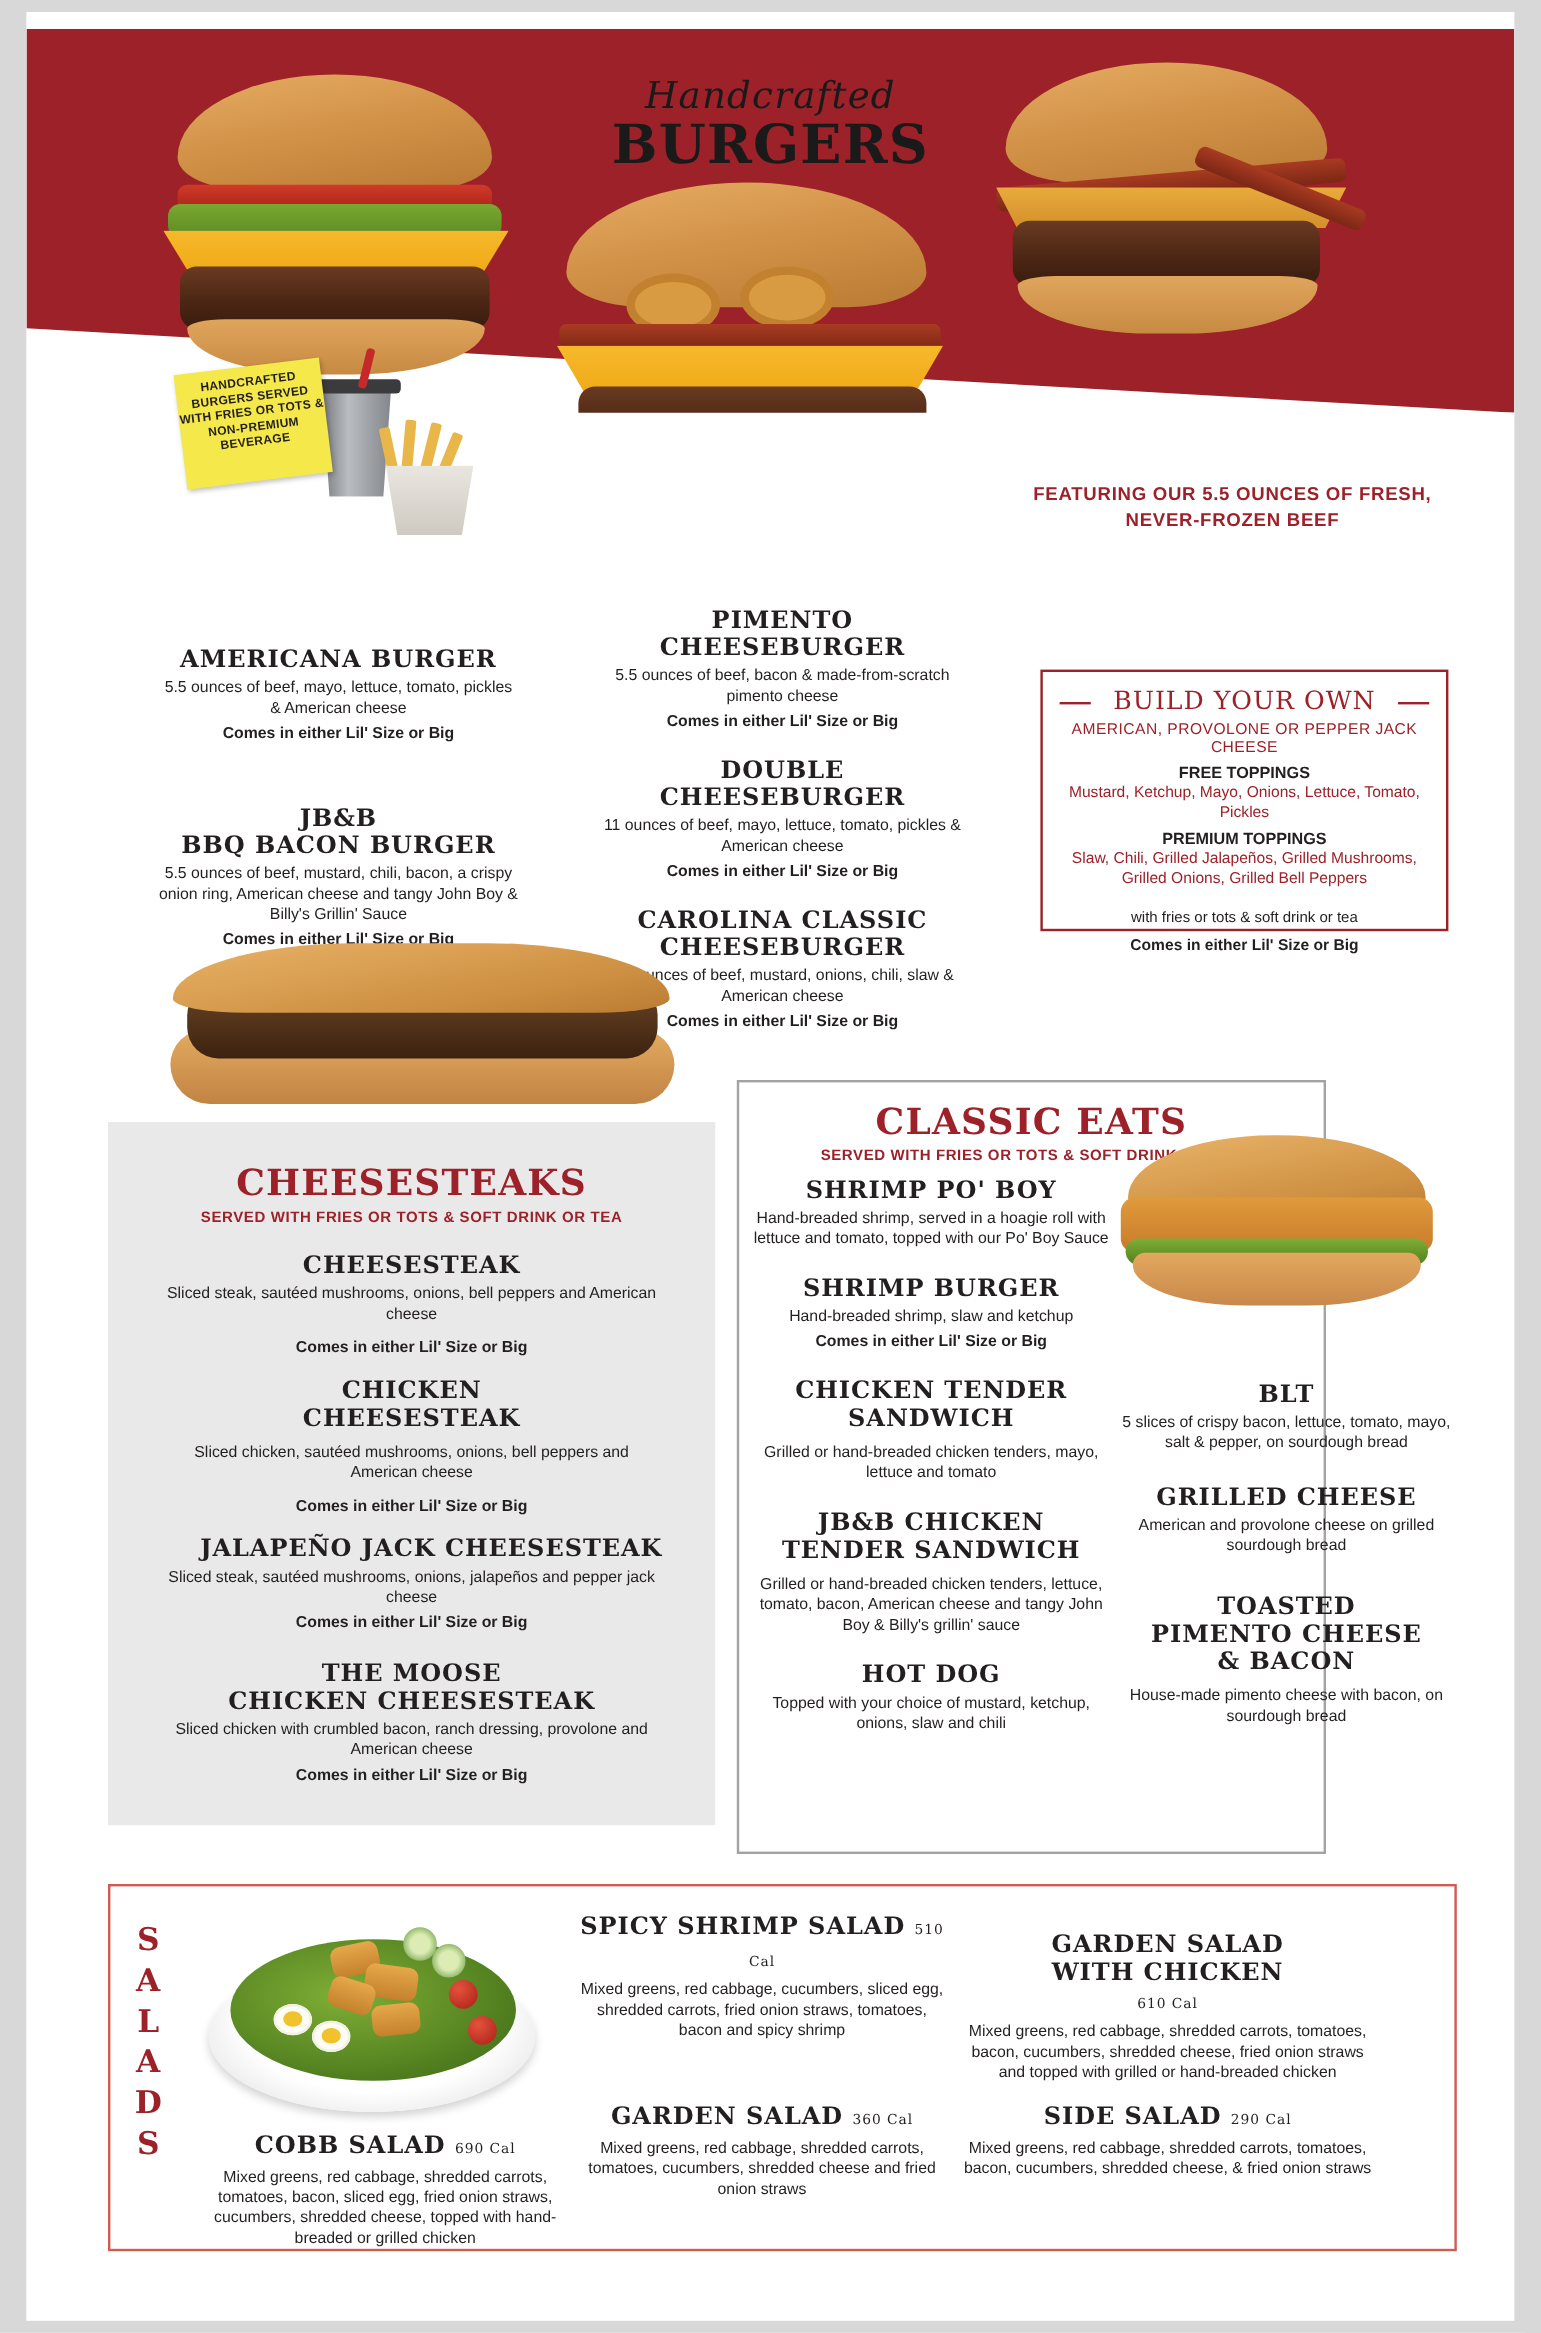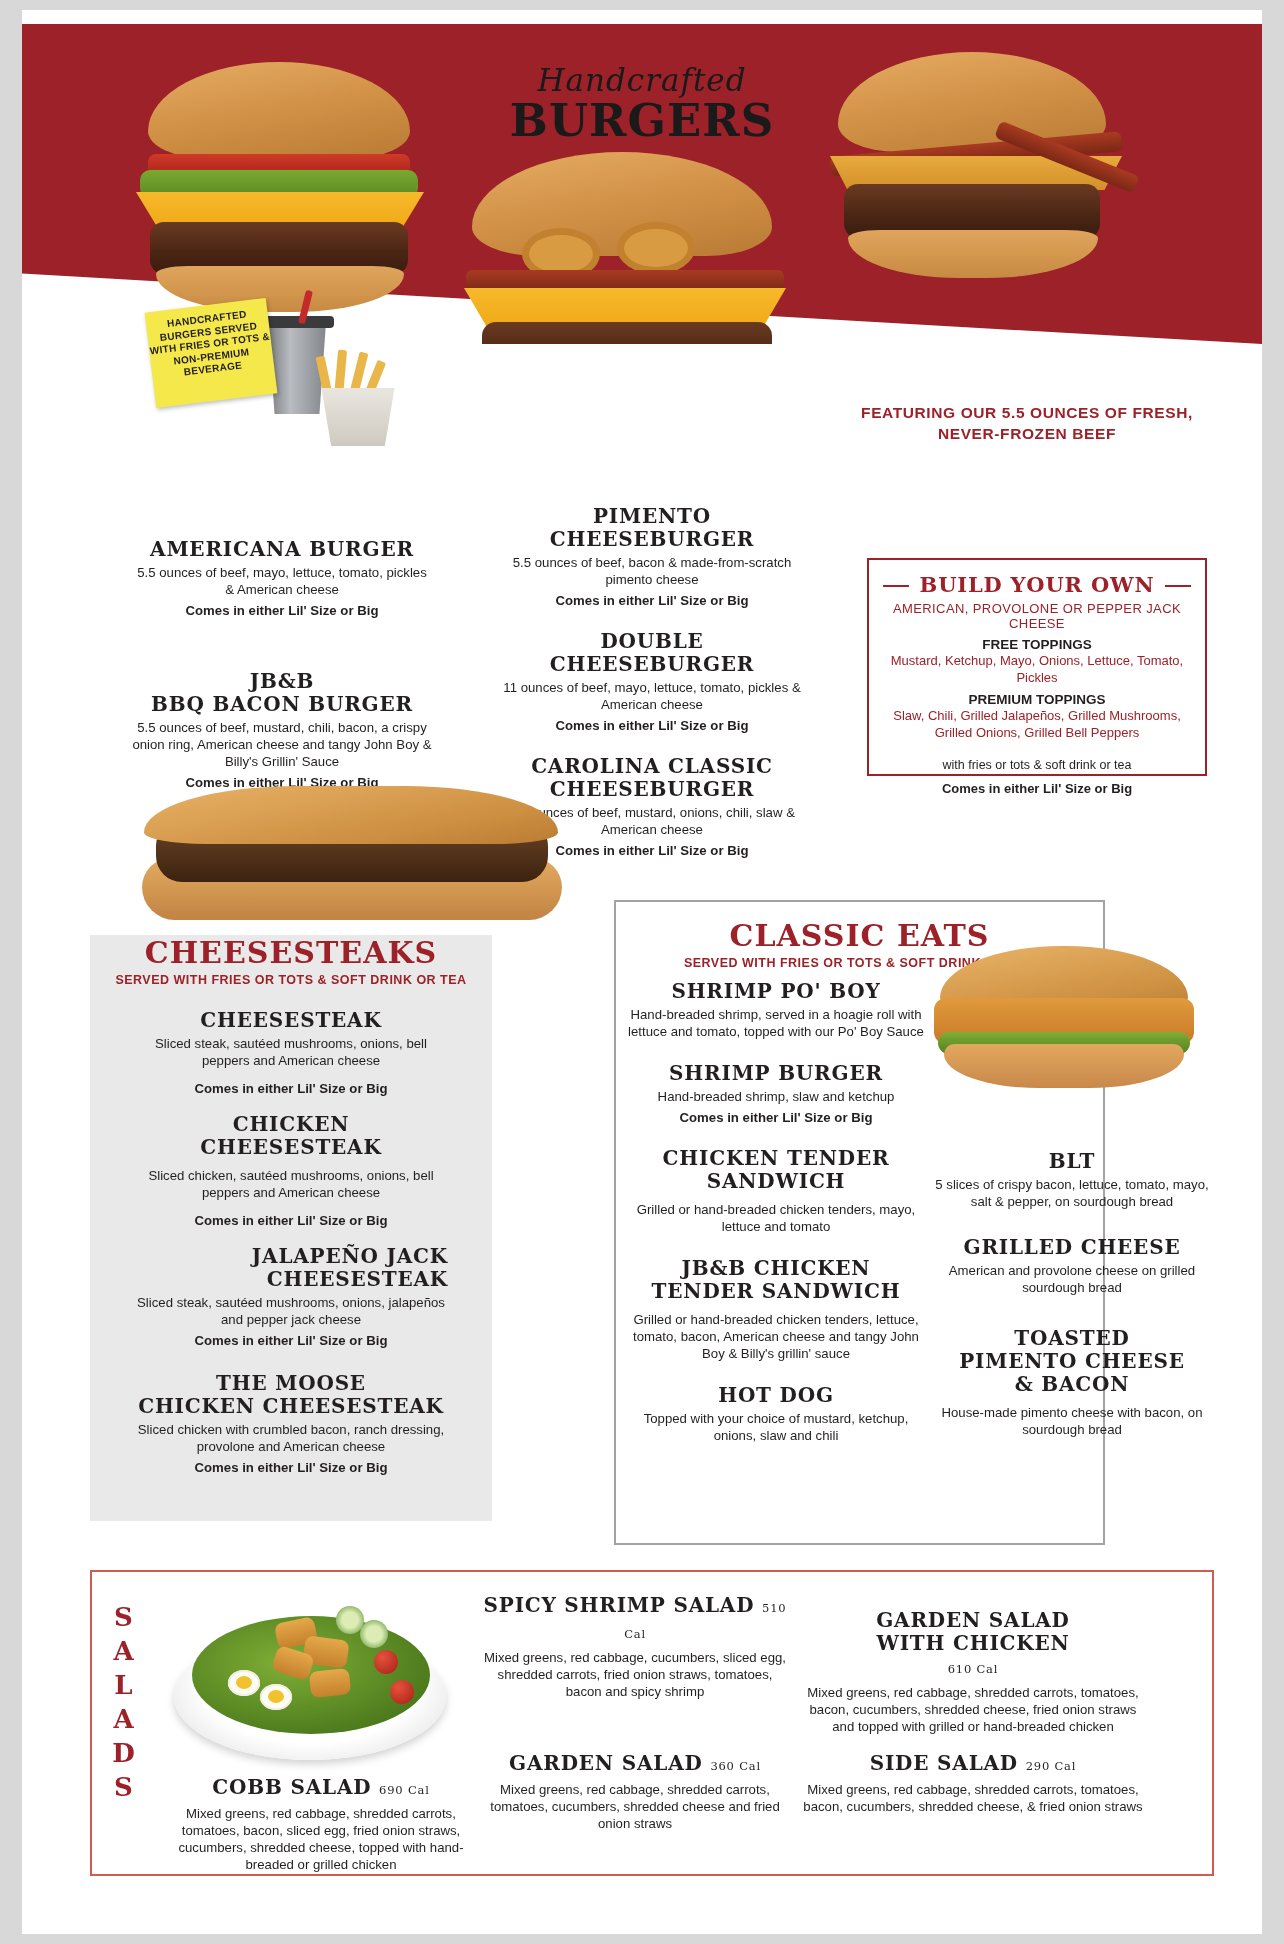--- a/index.html
+++ b/index.html
@@ -170,21 +170,21 @@
   .byo {
     position: absolute;
     left: 845px; top: 548px;
     width: 340px; height: 218px;
     border: 2px solid #9c2128;
     padding-top: 12px;
   }
   .byo-head {
     text-align: center;
     font-family: "DejaVu Serif", serif;
-    font-weight: bold;
+    font-weight: normal;
     font-size: 21px;
     color: #9c2128;
     letter-spacing: .8px;
     position: relative;
   }
   .byo-head::before, .byo-head::after {
     content: ""; position: absolute; top: 13px; width: 26px; height: 2px;
     background: #9c2128;
   }
   .byo-head::before { left: 14px; }
@@ -205,22 +205,23 @@
     text-align: center; font-size: 12.5px; color: #231f20; margin-top: 17px;
   }
   .byo-note {
     text-align: center; font-size: 13px; font-weight: bold; color: #231f20; margin-top: 9px;
   }
 
   
   .cheesesteak-panel {
     position: absolute;
     left: 68px; top: 925px;
-    width: 402px; height: 586px;
+    width: 506px; height: 586px;
     background: #e9e9e9;
+    padding-top: 34px;
   }
   .panel-title {
     font-family: "DejaVu Serif", serif;
     font-weight: bold;
     font-size: 30px;
     letter-spacing: 1px;
     color: #9c2128;
     text-align: center;
   }
   .panel-sub {

